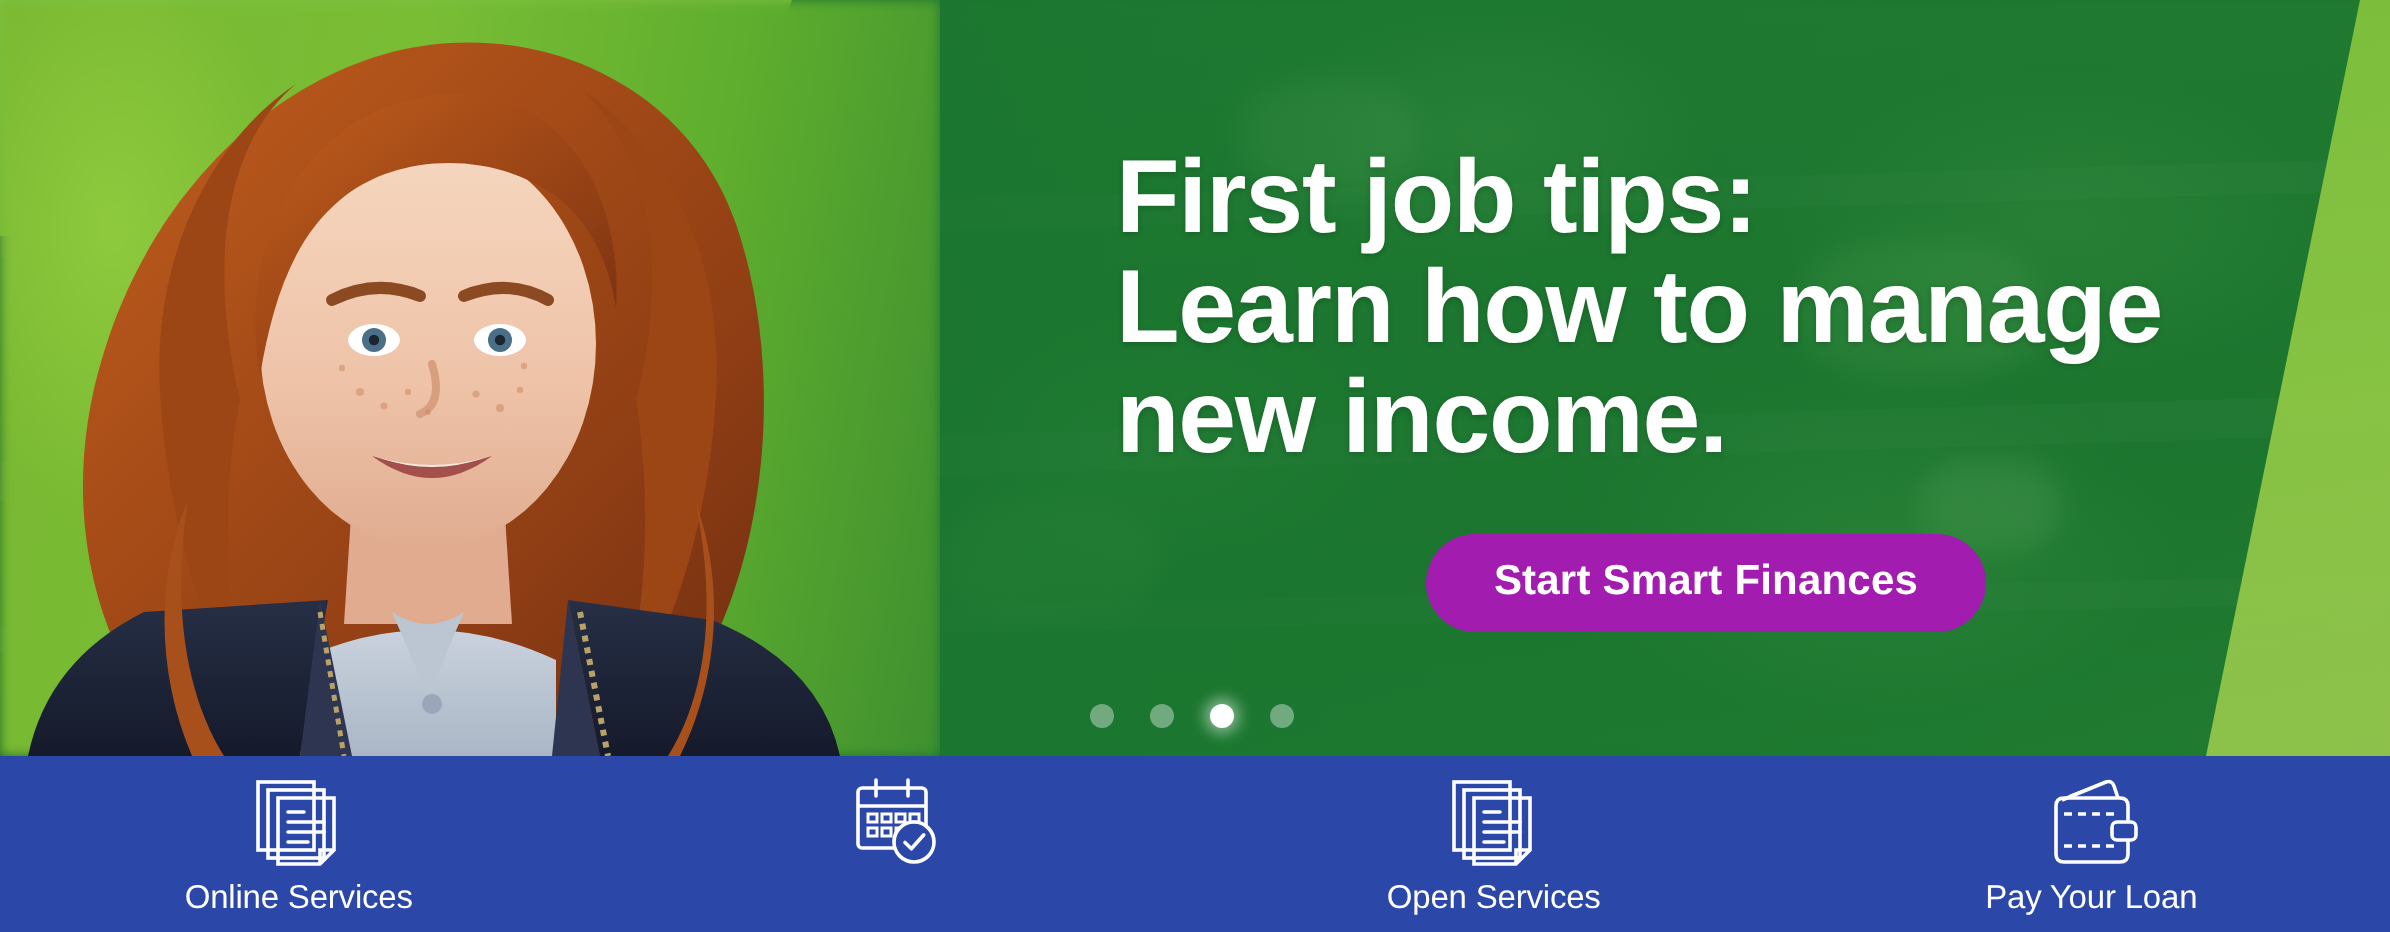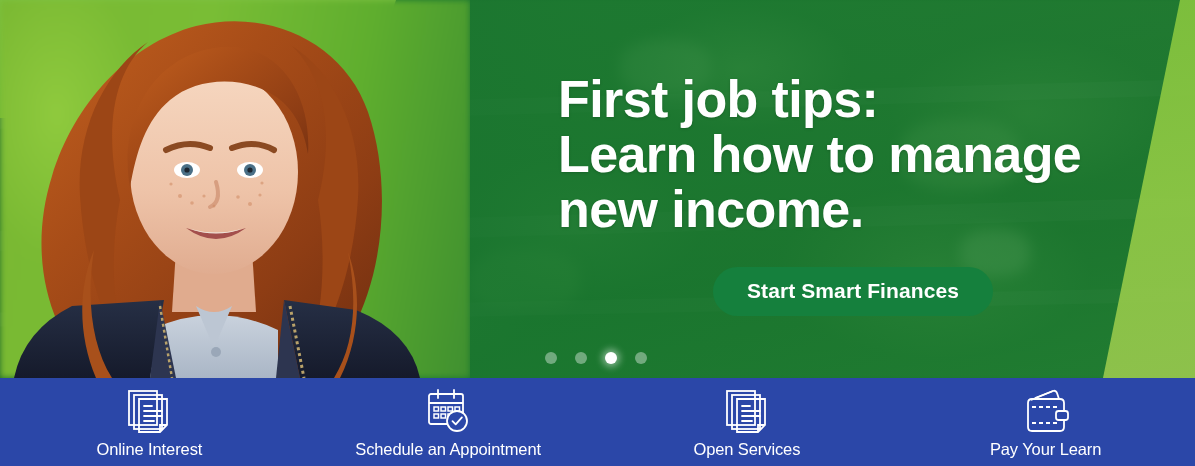--- a/index.html
+++ b/index.html
@@ -66,21 +66,21 @@
 
   
   .hero-copy { position:absolute; left:558px; top:72px; width:600px; }
   .headline {
     color:#fff; font-weight:bold; font-size:52px; line-height:55px;
     letter-spacing:-.6px; white-space:pre-line;
     text-shadow:0 1px 3px rgba(0,0,0,.18);
   }
   .cta-wrap { position:absolute; left:558px; top:267px; width:590px; text-align:center; }
   .cta {
-    display:inline-block; background:#15803d; color:#fff;
+    display:inline-block; background:#a21caf; color:#fff;
     font-size:21px; font-weight:bold; letter-spacing:.1px;
     padding:12px 34px 13px; border-radius:25px; border:none; cursor:pointer;
     font-family:"Liberation Sans", sans-serif;
   }
 
   
   .dots { position:absolute; left:545px; top:352px; display:flex; gap:18px; align-items:center; }
   .dot { width:12px; height:12px; border-radius:50%; background:rgba(255,255,255,.38); cursor:pointer; }
   .dot.active { background:#fff; box-shadow:0 0 7px 3px rgba(255,255,255,.45); }
 
@@ -227,21 +227,21 @@
     <a class="nav-item">
       <span class="nav-icon">
         <svg width="52" height="48" viewBox="0 0 52 48" fill="none" stroke="#fff" stroke-width="1.8">
           <rect x="6" y="4" width="28" height="34"></rect>
           <rect x="11" y="8" width="28" height="34"></rect>
           <path d="M16 12 h28 v26 l-7 7 h-21 z"></path>
           <path d="M37 45 v-7 h7"></path>
           <path d="M21 19 h8 M21 24 h18 M21 29 h18 M21 34 h10" stroke-linecap="round"></path>
         </svg>
       </span>
-      <span class="nav-label">Online Interest</span>
+      <span class="nav-label">Online Services</span>
     </a>
 
     <a class="nav-item">
       <span class="nav-icon">
         <svg width="52" height="48" viewBox="0 0 52 48" fill="none" stroke="#fff" stroke-width="1.8">
           <rect x="7" y="7" width="34" height="30" rx="2"></rect>
           <path d="M7 16 h34"></path>
           <path d="M16 3 v8 M32 3 v8" stroke-linecap="round"></path>
           <g stroke-width="1.5">
             <rect x="12" y="20" width="4.5" height="4"></rect>
@@ -249,21 +249,20 @@
             <rect x="26" y="20" width="4.5" height="4"></rect>
               <rect x="33" y="20" width="4.5" height="4"></rect>
             <rect x="12" y="27" width="4.5" height="4"></rect>
               <rect x="19" y="27" width="4.5" height="4"></rect>
             <rect x="26" y="27" width="4.5" height="4"></rect>
           </g>
           <circle cx="35" cy="34" r="10" fill="#2B47A8"></circle>
           <path d="M30.5 34.2 l3.2 3.2 l6.2 -7" stroke-linecap="round" stroke-linejoin="round"></path>
         </svg>
       </span>
-      <span class="nav-label">Schedule an Appointment</span>
     </a>
 
 
     <a class="nav-item">
       <span class="nav-icon">
         <svg width="52" height="48" viewBox="0 0 52 48" fill="none" stroke="#fff" stroke-width="1.8">
           <rect x="6" y="4" width="28" height="34"></rect>
           <rect x="11" y="8" width="28" height="34"></rect>
           <path d="M16 12 h28 v26 l-7 7 h-21 z"></path>
           <path d="M37 45 v-7 h7"></path>
@@ -277,16 +276,16 @@
       <span class="nav-icon">
         <svg width="54" height="48" viewBox="0 0 54 48" fill="none" stroke="#fff" stroke-width="1.8">
           <path d="M9 16 q0 -4 4 -4 h28 q4 0 4 4 v24 q0 4 -4 4 h-28 q-4 0 -4 -4 z"></path>
           <path d="M12 13 l22 -9 q3 -1 4 2 l2 6" stroke-linejoin="round"></path>
           <path d="M16 11 l18 -7" stroke-width="1.4"></path>
           <path d="M13 20 h28" stroke-dasharray="4 3"></path>
           <path d="M13 36 h28" stroke-dasharray="4 3"></path>
           <rect x="37" y="24" width="12" height="9" rx="2.5" fill="#2B47A8"></rect>
         </svg>
       </span>
-      <span class="nav-label">Pay Your Learn</span>
+      <span class="nav-label">Pay Your Loan</span>
     </a>
   </div>
 </div>
 
 </body></html>

